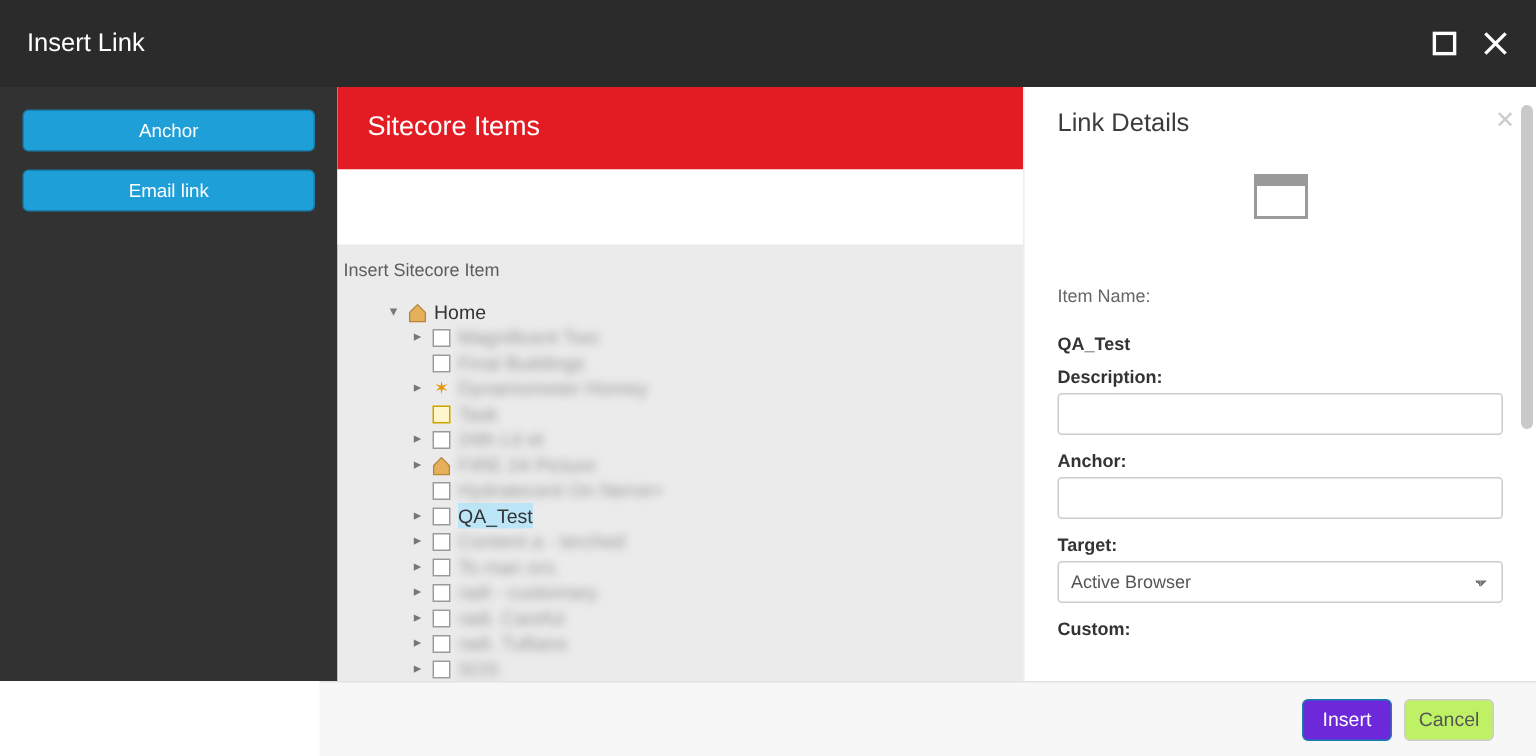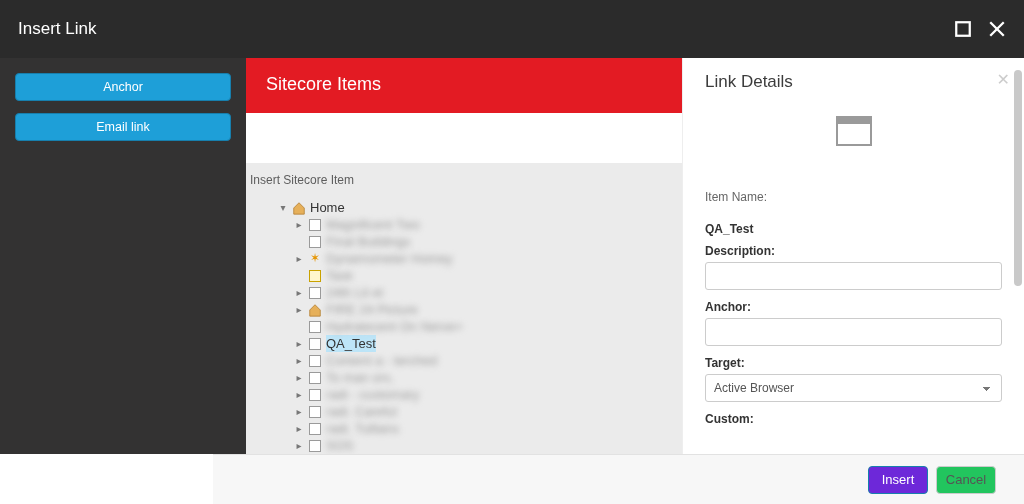--- a/index.html
+++ b/index.html
@@ -6,21 +6,21 @@
 body { font-family: "Segoe UI", Arial, sans-serif; font-size: 13px; background: #fff; color: #333; width: 1024px; height: 504px; overflow: hidden; position: relative; }
 
 .titlebar { background: #2b2b2b; color: #fff; height: 58px; display: flex; align-items: center; justify-content: space-between; padding: 0 18px; text-align: center; }
 .titlebar .title { font-size: 17px; font-weight: 400; }
 .titlebar .ctrls { display: flex; gap: 16px; }
 .titlebar .ctrls .ctrl { width: 18px; height: 18px; display: inline-flex; align-items: center; justify-content: center; cursor: pointer; }
 .titlebar svg { fill: none; stroke: #fff; stroke-width: 2; }
 
 .body { display: flex; height: 396px; }
 
-.sidebar { width: 246px; background: #333232; padding: 15px; display: flex; flex-direction: column; gap: 12px; }
+.sidebar { width: 225px; background: #333232; padding: 15px; display: flex; flex-direction: column; gap: 12px; }
 .sidebar button { background: #1e9fd8; color: #fff; border: 1px solid #177fad; border-radius: 4px; height: 28px; font-size: 12.5px; cursor: pointer; }
 
 .mid { flex: 1; background: #ebebeb; display: flex; flex-direction: column; position: relative; }
 .mid-header { background: #e31b23; color: #fff; padding: 16px 20px 16px; font-size: 18px; font-weight: 400; height: 56px; }
 .mid-whitebar { background: #fff; height: 52px; }
 .mid-label { padding: 10px 4px 12px; font-size: 12px; color: #5d5d5d; }
 .tree { padding: 0 10px 10px 32px; font-size: 13px; color: #333; overflow-y: auto; }
 .tree ul { list-style: none; }
 .tree li { line-height: 17px; white-space: nowrap; }
 .tree .node { display: flex; align-items: center; gap: 4px; padding: 0; cursor: pointer; }
@@ -44,21 +44,21 @@
 .right .form-inline { display: flex; gap: 18px; align-items: baseline; margin-bottom: 8px; font-size: 12px; flex-direction: column; }
 .right .form-inline .fl { color: #666; }
 .right .form-inline .fv { font-weight: 700; color: #333; }
 .right label { font-size: 12px; font-weight: 700; color: #333; display: block; margin-bottom: 4px; }
 .right input[type=text], .right select { width: 100%; height: 28px; border: 1px solid #ccc; border-radius: 3px; padding: 0 8px; font-size: 12px; color: #555; background: #fff; }
 .right select { appearance: none; background-image: linear-gradient(45deg, transparent 50%, #777 50%), linear-gradient(135deg, #777 50%, transparent 50%); background-position: calc(100% - 14px) 12px, calc(100% - 10px) 12px; background-size: 4px 4px, 4px 4px; background-repeat: no-repeat; }
 
 .footer { position: absolute; bottom: 0; left: 213px; right: 0; height: 50px; background: #f7f7f7; border-top: 1px solid #e2e2e2; display: flex; justify-content: flex-end; align-items: center; gap: 8px; padding-right: 28px; }
 .footer button { min-width: 60px; height: 28px; border-radius: 4px; font-size: 13px; cursor: pointer; }
 .footer .primary { background: #6d28d9; color: #fff; border: 1px solid #177fad; }
-.footer .secondary { background: #22c55e; color: #555; border: 1px solid #ccc; }
+.footer .secondary { background: #bef264; color: #555; border: 1px solid #ccc; }
 
 .scroll-ind { position: absolute; right: 2px; top: 70px; width: 8px; height: 216px; background: #c9c9c9; border-radius: 4px; z-index: 30; }
 </style>
 </head>
 <body>
 
 <div class="titlebar">
   <span class="title">Insert Link</span>
   <div class="ctrls">
     <span class="ctrl">

